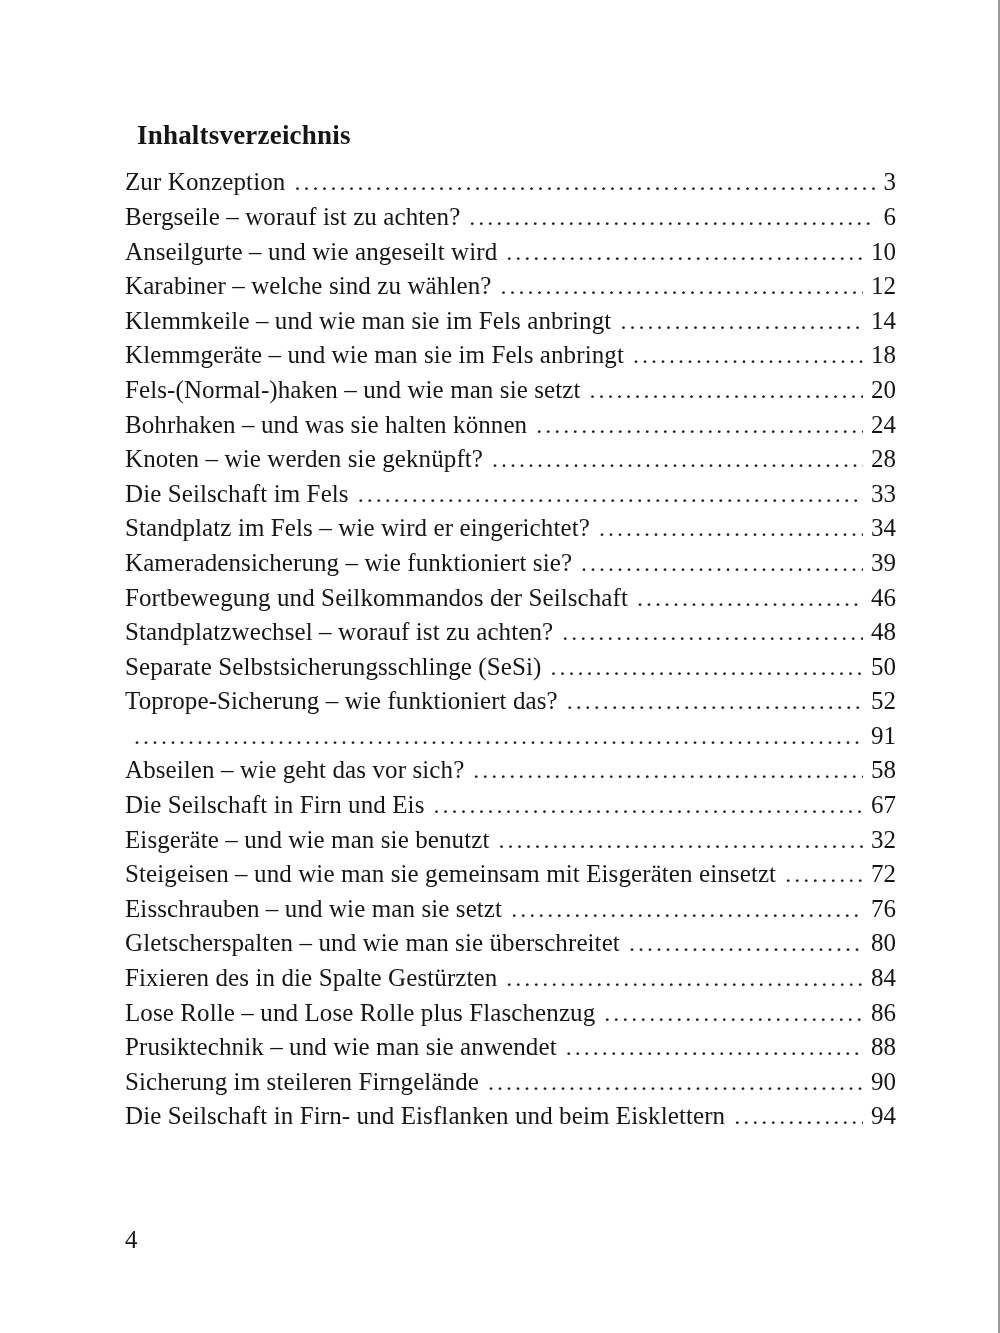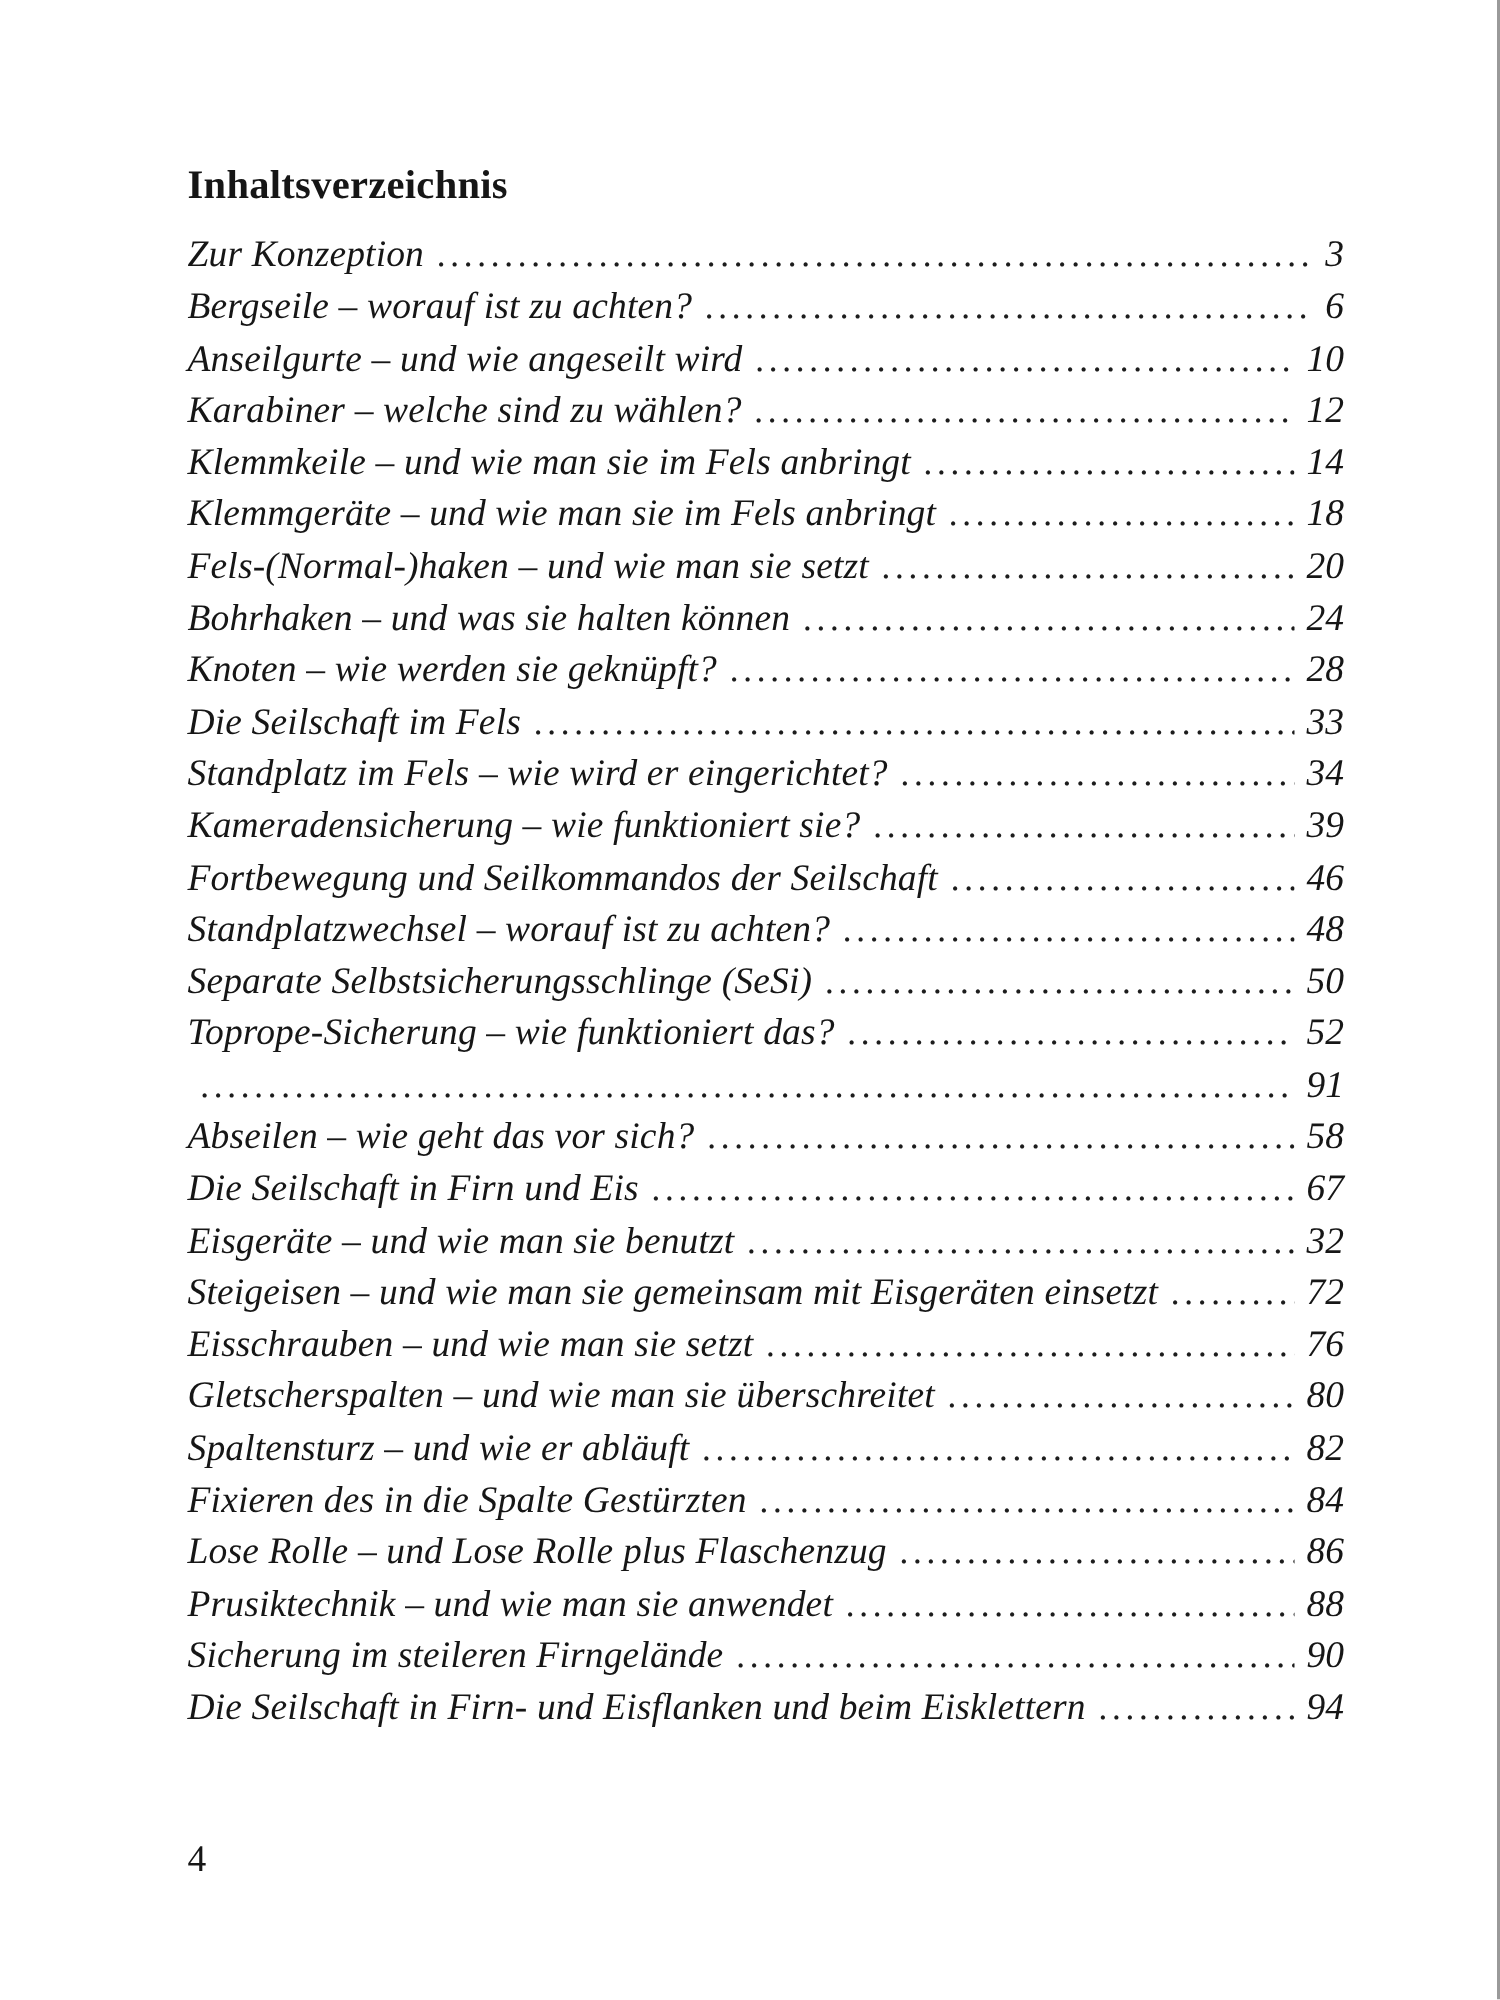--- a/index.html
+++ b/index.html
@@ -18,37 +18,36 @@
     color: #161616;
     overflow: hidden;
   }
   .content {
     position: absolute;
     top: 0;
     left: 125px;
     right: 102px;
   }
   .toc-title {
-    margin: 0;
+    margin: 12px;
     padding-top: 107px;
     font-size: 27px;
     font-weight: bold;
     letter-spacing: 0.2px;
     line-height: 1.2;
   }
   .toc-list {
     margin-top: 14px;
   }
   .toc-row {
     display: flex;
     align-items: flex-end;
     font-size: 25px;
     line-height: 34.6px;
     white-space: nowrap;
-    font-style: italic;
   }
   .toc-label {
     flex: 0 0 auto;
     letter-spacing: 0.1px;
   }
   .toc-leader {
     flex: 1 1 auto;
     overflow: hidden;
     white-space: nowrap;
     margin: 0 8px 0 9px;
@@ -186,25 +185,20 @@
           <span class="toc-label">Eisschrauben – und wie man sie setzt</span>
           <span class="toc-leader"></span>
           <span class="toc-num">76</span>
         </div>
         <div class="toc-row">
           <span class="toc-label">Gletscherspalten – und wie man sie überschreitet</span>
           <span class="toc-leader"></span>
           <span class="toc-num">80</span>
         </div>
         <div class="toc-row">
-          <span class="toc-label">Spaltensturz – und wie er abläuft</span>
-          <span class="toc-leader"></span>
-          <span class="toc-num">82</span>
-        </div>
-        <div class="toc-row">
           <span class="toc-label">Fixieren des in die Spalte Gestürzten</span>
           <span class="toc-leader"></span>
           <span class="toc-num">84</span>
         </div>
         <div class="toc-row">
           <span class="toc-label">Lose Rolle – und Lose Rolle plus Flaschenzug</span>
           <span class="toc-leader"></span>
           <span class="toc-num">86</span>
         </div>
         <div class="toc-row">

